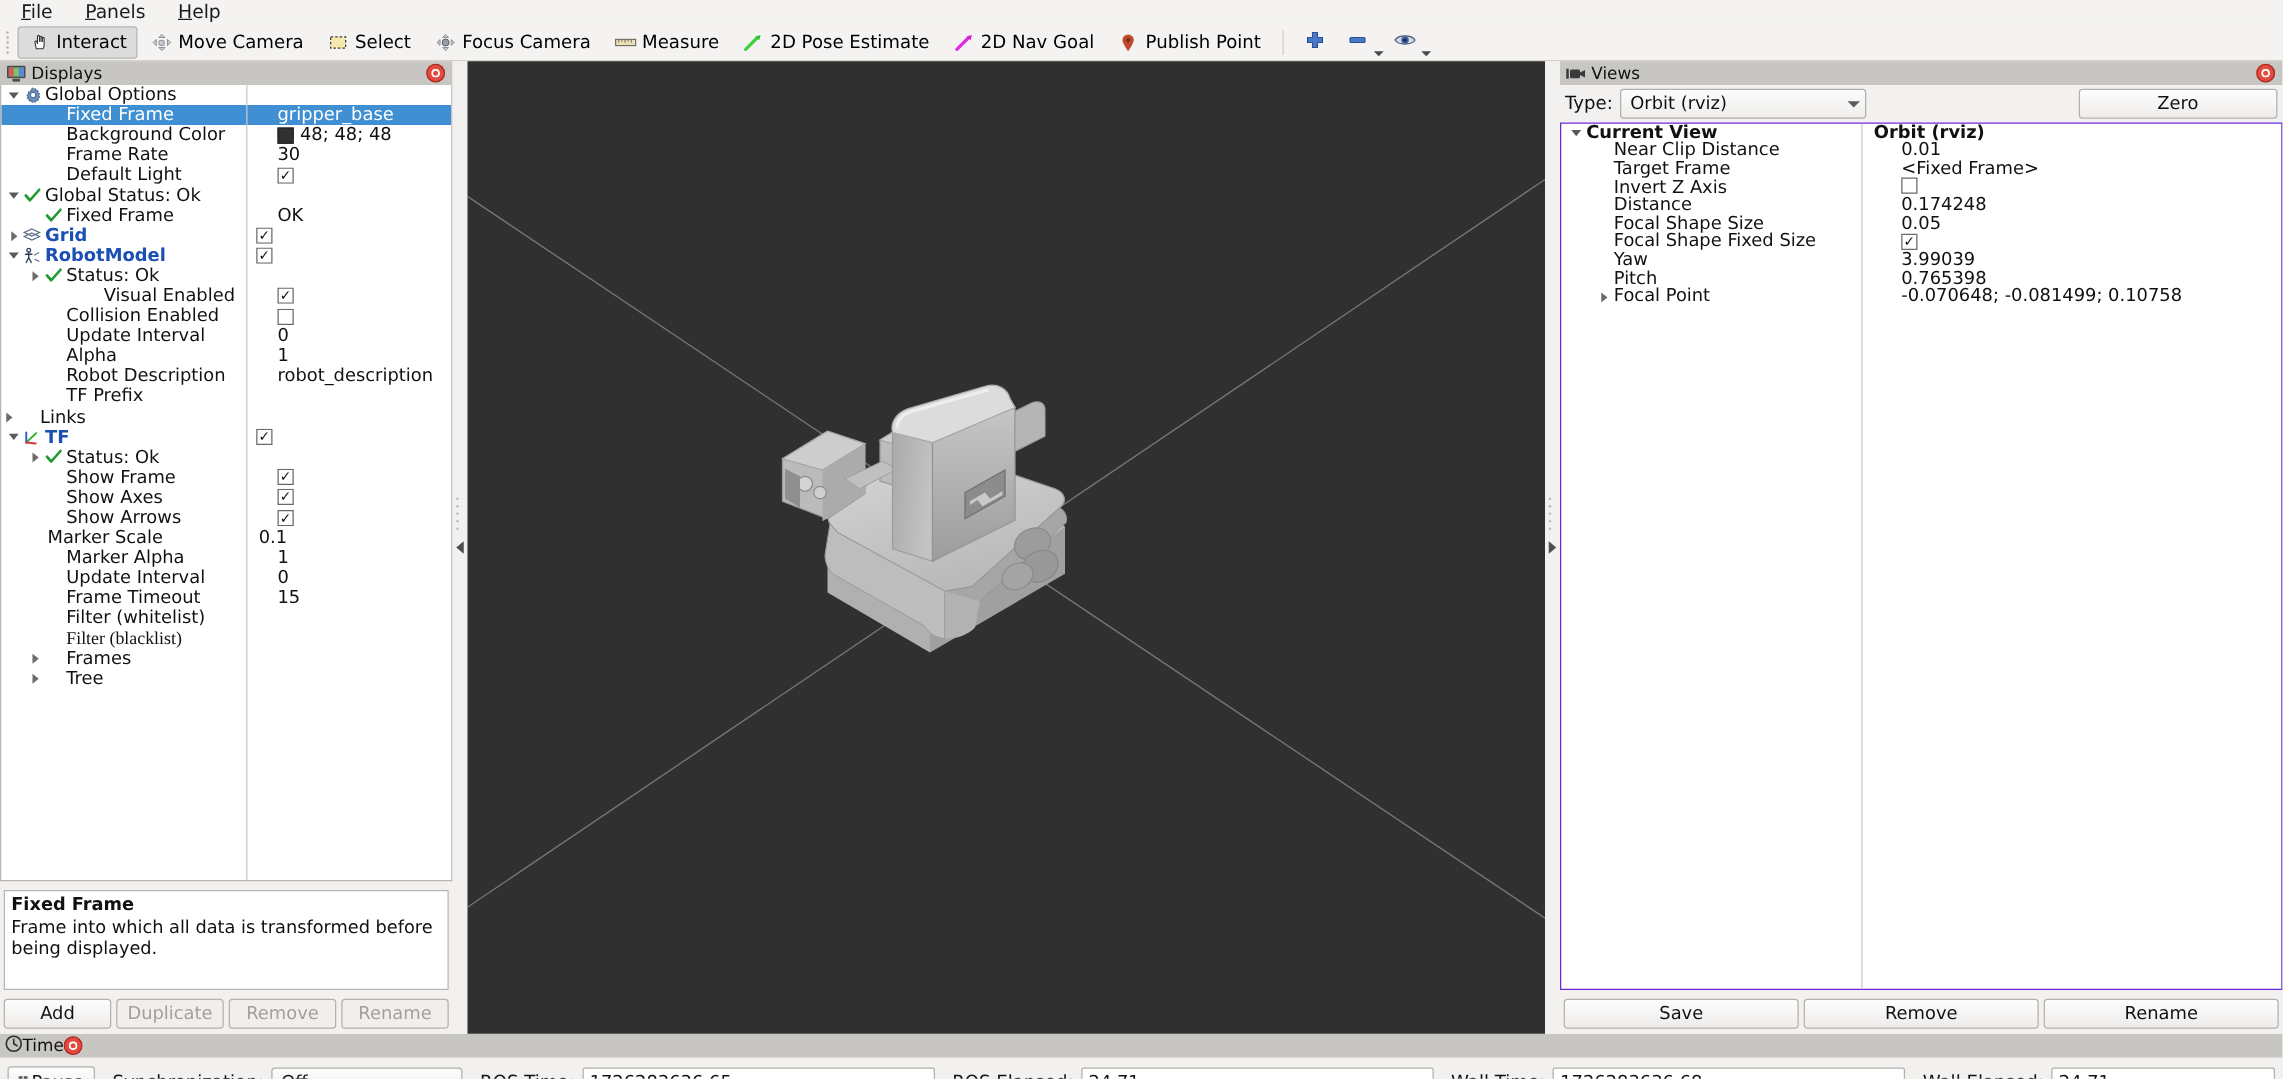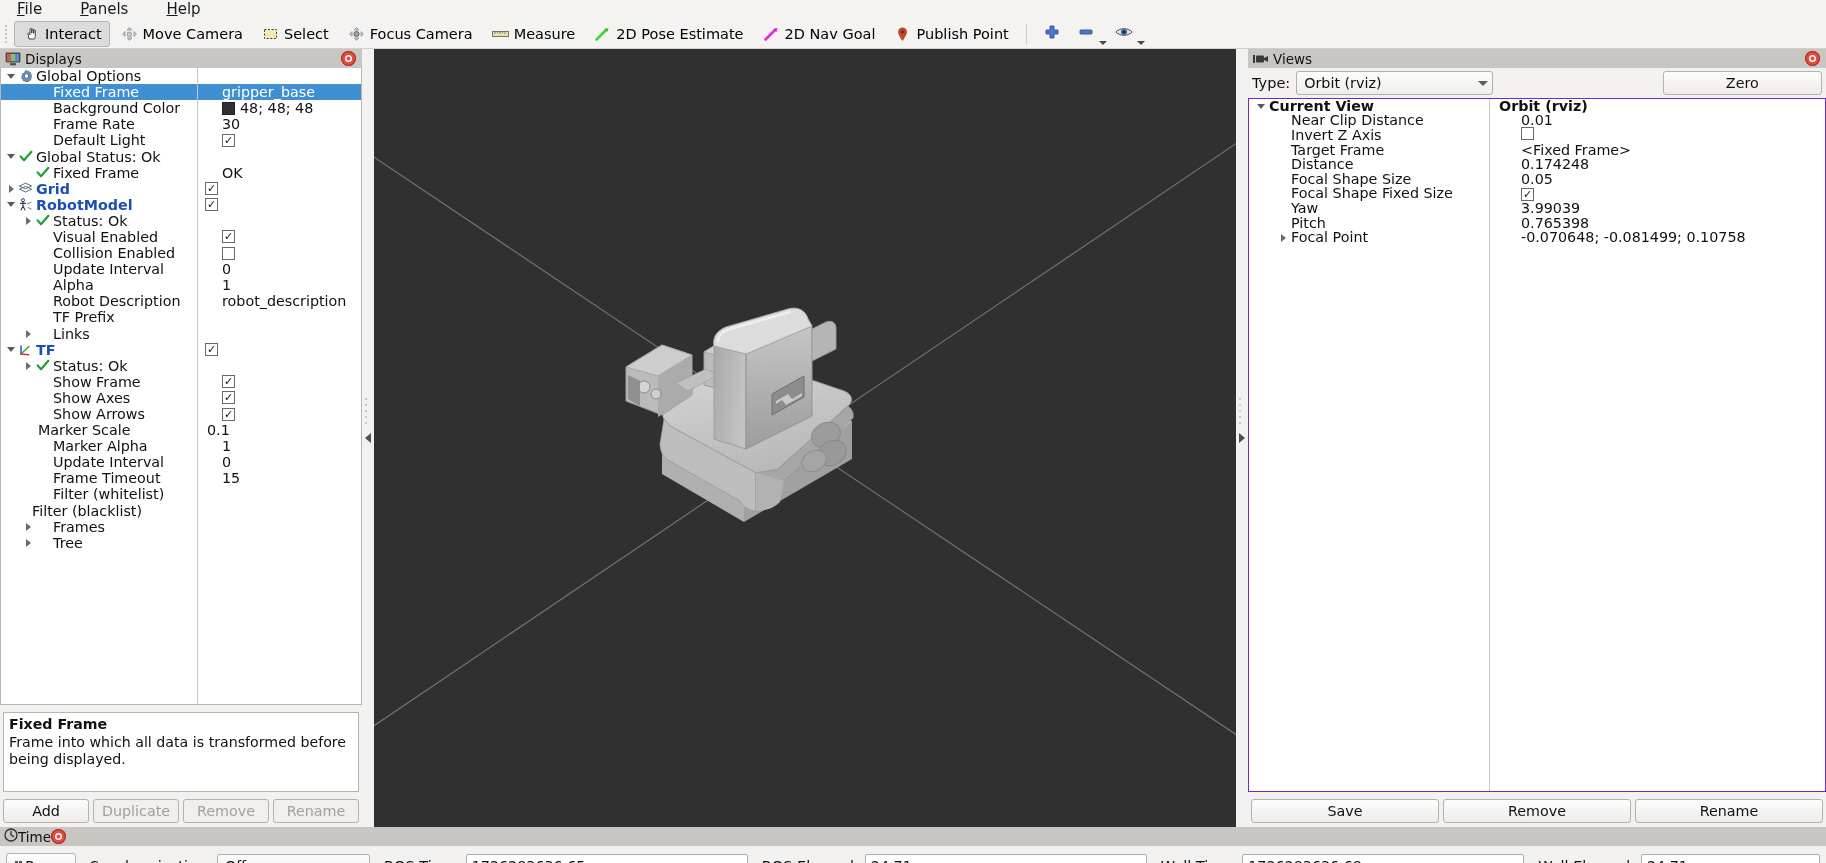--- a/index.html
+++ b/index.html
@@ -6,21 +6,21 @@
   body{
     width:1826px;height:863px;overflow:hidden;
     background:#f2f1f0;
     font-family:"DejaVu Sans","Liberation Sans",sans-serif;
     font-size:14.5px;color:#101010;
     -webkit-font-smoothing:antialiased;
   }
   .app{position:relative;width:1826px;height:863px;}
 
   
-  .menubar{height:19px;background:#f4f3f2;display:flex;align-items:center;padding-left:6px;gap:16px;}
+  .menubar{height:19px;background:#f4f3f2;display:flex;align-items:center;padding-left:6px;gap:4px;}
   .menu-item{padding:0 11px;font-size:15px;line-height:19px;color:#1a1a1a;cursor:default;}
   .menu-item u{text-decoration:underline;}
 
   
   .toolbar{height:29px;background:#f4f3f2;display:flex;align-items:center;
            border-bottom:1px solid #d4d0c8;padding-left:2px;}
   .grip{width:8px;height:22px;display:flex;flex-direction:column;justify-content:center;
         align-items:center;gap:2px;margin-right:3px;}
   .grip i{display:block;width:2px;height:2px;background:#b6b2ac;border-radius:50%;}
   .tbtn{display:flex;align-items:center;height:24px;padding:0 7px;margin:0 1px;
@@ -414,21 +414,21 @@
                 <span class="ticon">
                   <svg width="14" height="13" viewBox="0 0 14 13">
                     <path d="M1.6 6.4 L5 10.2 L12.4 1.8" fill="none" stroke="#1f9a2f" stroke-width="2.1" stroke-linecap="round" stroke-linejoin="round"></path>
                   </svg>
                 </span>
                 <span class="label">Status: Ok</span>
               </span>
               <span class="tval"></span>
             </div>
             <div class="trow">
-              <span class="tname" style="width: 196px; padding-left: 21px;">
+              <span class="tname" style="width: 196px; padding-left: 21px; justify-content: center;">
                 <span class="arrow none"></span>
                 <span class="ticon"></span>
                 <span class="label">Visual Enabled</span>
               </span>
               <span class="tval">
                 <span class="chk">✓</span>
               </span>
             </div>
             <div class="trow">
               <span class="tname" style="width: 196px; padding-left: 21px;">
@@ -466,21 +466,21 @@
             </div>
             <div class="trow">
               <span class="tname" style="width: 196px; padding-left: 21px;">
                 <span class="arrow none"></span>
                 <span class="ticon"></span>
                 <span class="label">TF Prefix</span>
               </span>
               <span class="tval"></span>
             </div>
             <div class="trow">
-              <span class="tname" style="width: 196px; padding-left: 21px;">
+              <span class="tname" style="width: 196px; ">
                 <span class="arrow right"></span>
                 <span class="ticon"></span>
                 <span class="label">Links</span>
               </span>
               <span class="tval"></span>
             </div>
             <div class="trow">
               <span class="tname" style="width: 196px; padding-left: 4px;">
                 <span class="arrow down"></span>
                 <span class="ticon">
@@ -572,21 +572,21 @@
             </div>
             <div class="trow">
               <span class="tname" style="width: 196px; padding-left: 21px;">
                 <span class="arrow none"></span>
                 <span class="ticon"></span>
                 <span class="label">Filter (whitelist)</span>
               </span>
               <span class="tval"></span>
             </div>
             <div class="trow">
-              <span class="tname" style="width: 196px; ">
+              <span class="tname" style="width: 196px; padding-left: 21px; font-family: Liberation Serif, serif;">
                 <span class="arrow none"></span>
                 <span class="ticon"></span>
                 <span class="label">Filter (blacklist)</span>
               </span>
               <span class="tval"></span>
             </div>
             <div class="trow">
               <span class="tname" style="width: 196px; padding-left: 21px;">
                 <span class="arrow right"></span>
                 <span class="ticon"></span>
@@ -760,30 +760,30 @@
             <div class="vrow">
               <span class="vn" style="width: 240px; padding-left: 28px;">
                 <span class="arrow none"></span>
                 <span class="label">Near Clip Distance</span>
               </span>
               <span class="vv">0.01</span>
             </div>
             <div class="vrow">
               <span class="vn" style="width: 240px; padding-left: 28px;">
                 <span class="arrow none"></span>
+                <span class="label">Target Frame</span>
+              </span>
+              <span class="vv">&lt;Fixed Frame&gt;</span>
+            </div>
+            <div class="vrow">
+              <span class="vn" style="width: 240px; padding-left: 28px;">
+                <span class="arrow none"></span>
                 <span class="label">Invert Z Axis</span>
               </span>
               <span class="vv"><span class="chk"></span></span>
-            </div>
-            <div class="vrow">
-              <span class="vn" style="width: 240px; padding-left: 28px;">
-                <span class="arrow none"></span>
-                <span class="label">Target Frame</span>
-              </span>
-              <span class="vv">&lt;Fixed Frame&gt;</span>
             </div>
             <div class="vrow">
               <span class="vn" style="width: 240px; padding-left: 28px;">
                 <span class="arrow none"></span>
                 <span class="label">Distance</span>
               </span>
               <span class="vv">0.174248</span>
             </div>
             <div class="vrow">
               <span class="vn" style="width: 240px; padding-left: 28px;">

